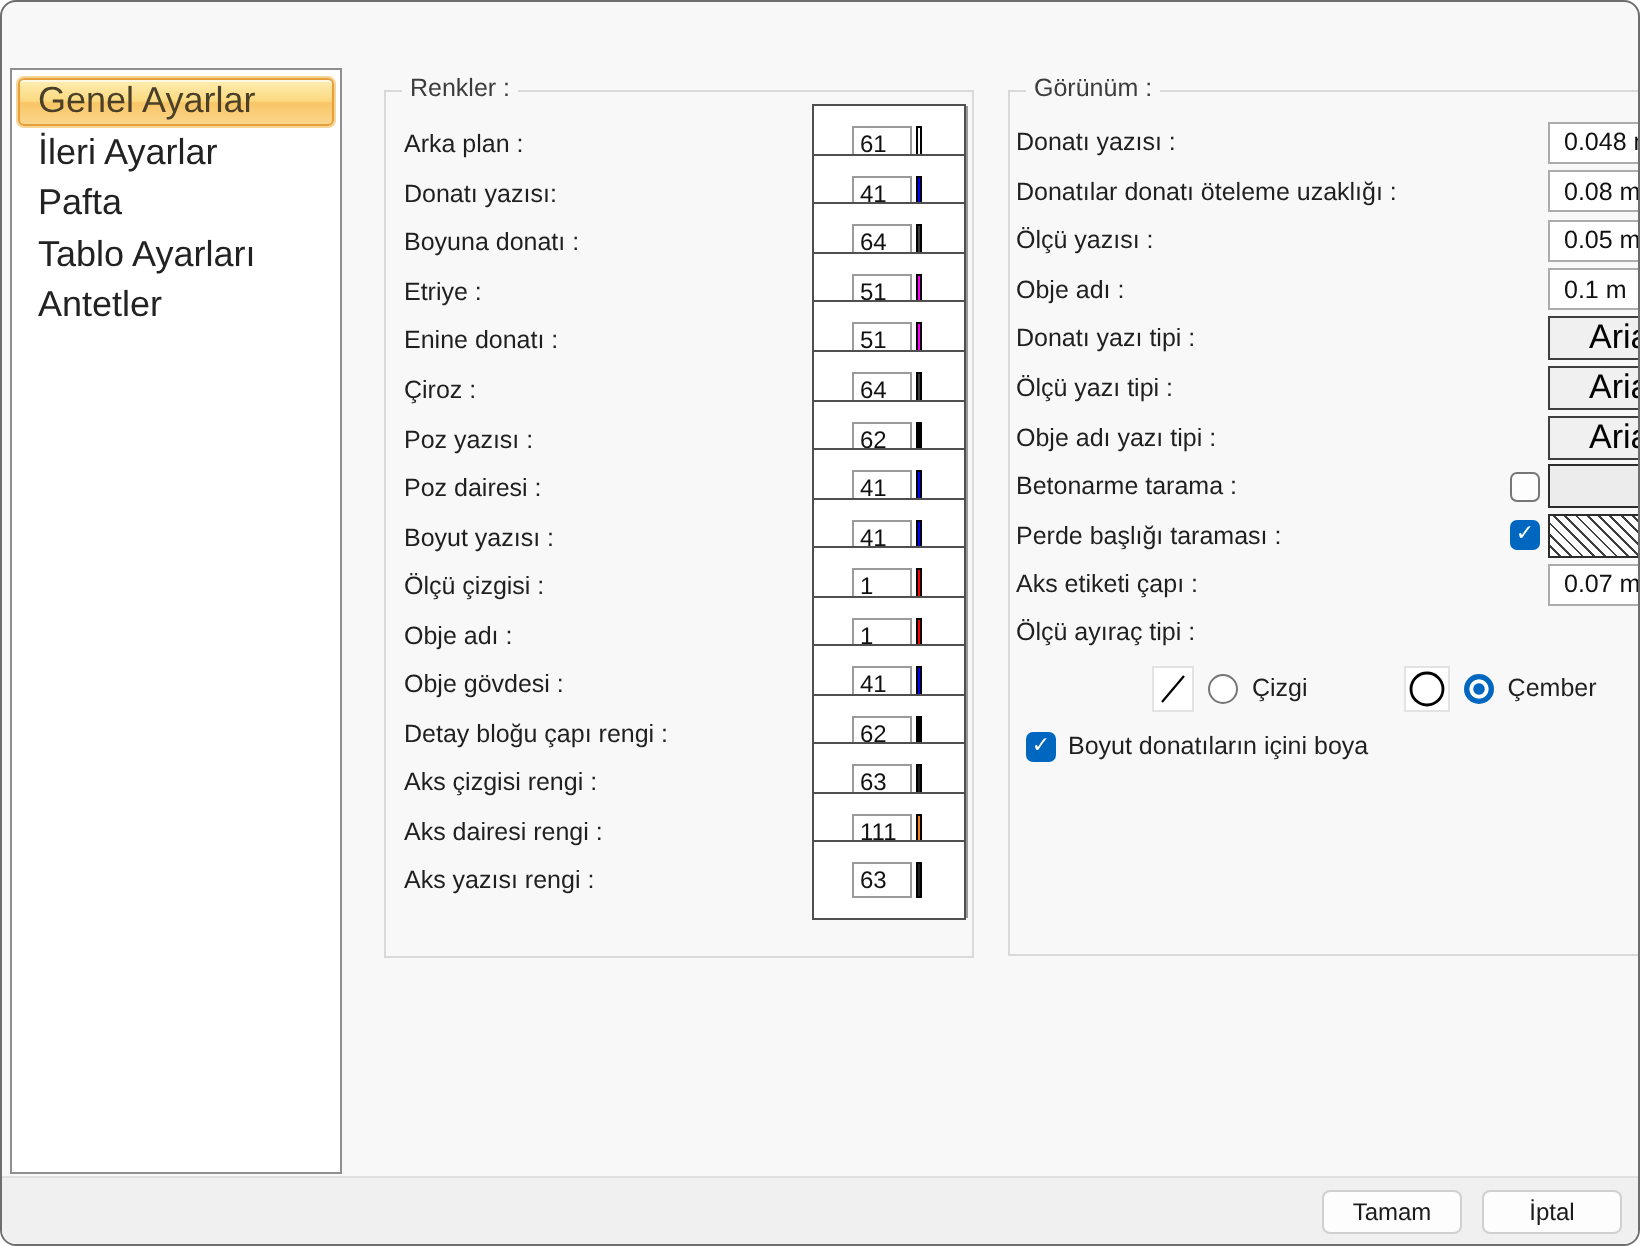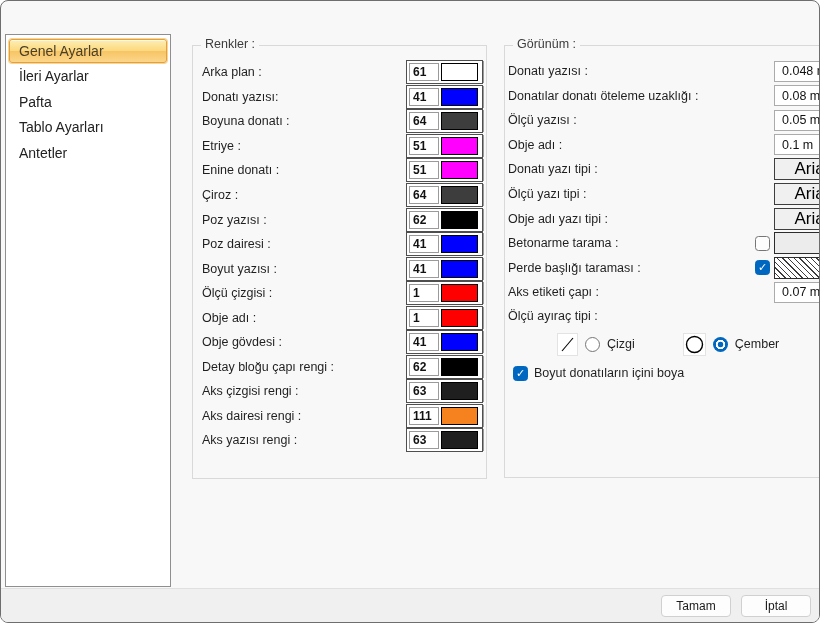--- a/index.html
+++ b/index.html
@@ -21,21 +21,21 @@
     font-size:15px; color:#5a5a5a; cursor:default;
   }
 
   
   .sidebar{
     position:absolute; left:4px; top:33px; width:166px; height:553px;
     background:#ffffff; border:1px solid #8f8f8f; padding-top:2px;
   }
   .side-item{
     height:24px; margin:1.5px 3px; display:flex; align-items:center;
-    padding-left:9px; font-size:14px; color:#222;
+    padding-left:9px; font-size:18px; color:#222;
     border:1px solid transparent; border-radius:3px;
   }
   .side-item.selected{
     background:linear-gradient(to bottom,#fdeeb3 0%,#fcd97f 48%,#f8c566 52%,#fbd68b 100%);
     border-color:#e79e3c; color:#4a3f28;
     box-shadow: inset 0 1px 0 rgba(255,255,255,.65), 0 0 0 1px #f6d694;
   }
 
   
   .group{ position:absolute; border:1px solid #d9d9d9; }
@@ -45,23 +45,22 @@
   }
   #renkler{ left:191px; top:44px; width:295px; height:434px; padding:14px 3px 0 9px; }
   #gorunum{ left:503px; top:44px; width:364px; height:433px; padding:13px 18px 0 3px; }
 
   .lbl{ font-size:12.5px; color:#1f1f1f; white-space:nowrap; }
 
   
   .crow{ display:flex; align-items:center; justify-content:space-between; height:24.55px; }
   .color-ctl{
     width:77px; height:24px; border:1px solid #4f4f4f; background:#fff;
-    display:flex; align-items:center; padding:2px; gap:2px;
+    display:flex; align-items:center; padding:19px; gap:2px;
     box-shadow: 2px 0 0 -1px #9a9a9a;
-    font-weight: bold;
   }
   .color-num{
     width:30px; height:18px; border:1px solid #9a9a9a; background:#fff;
     font-size:12px; color:#111; display:flex; align-items:center; padding-left:3px;
   }
   .color-swatch{ flex:1; height:18px; border:1px solid #000; margin-right:2px; }
 
   
   .vrow{ display:flex; align-items:center; justify-content:space-between; height:24.55px; }
   .tfield{
@@ -319,21 +318,21 @@
         <span class="lbl">Aks etiketi çapı :</span>
         <input class="tfield" value="0.07 m" style="">
       </div>
 
 
     <div class="label-row">
       <span class="lbl">Ölçü ayıraç tipi :</span>
     </div>
 
     <div class="sep-row">
-      <div class="cluster" style="margin-left:49px">
+      <div class="cluster" style="margin-left:68px">
         <span class="icon-box" style="width:21px;height:23px">
             <svg width="17" height="19" viewBox="0 0 17 19">
               <line x1="3" y1="16" x2="14" y2="3" stroke="#000" stroke-width="1.1"></line>
             </svg>
           </span>
         <span class="radio"></span>
         <span class="lbl">Çizgi</span>
       </div>
       <div class="cluster" style="margin-left:48px">
         <span class="icon-box" style="width:23px;height:23px">

